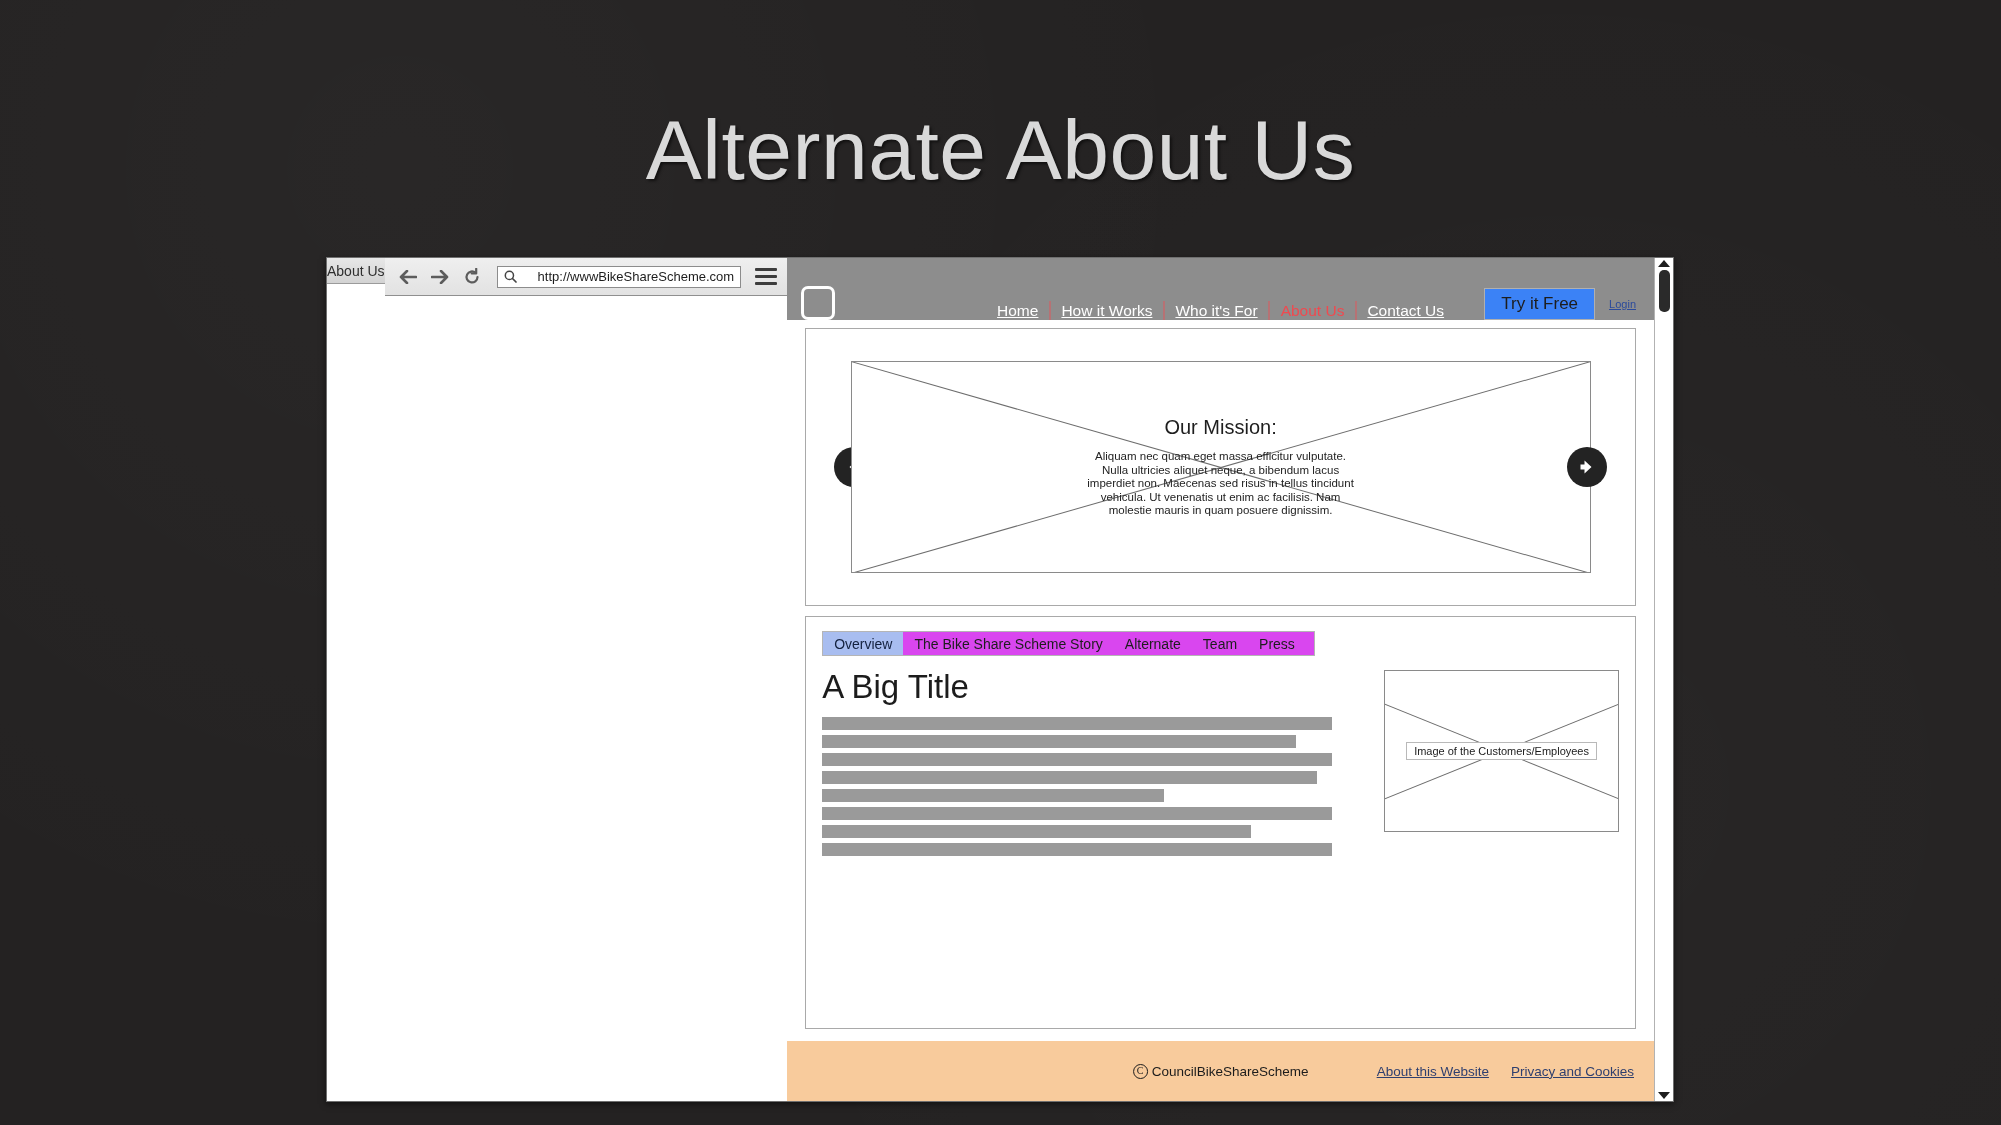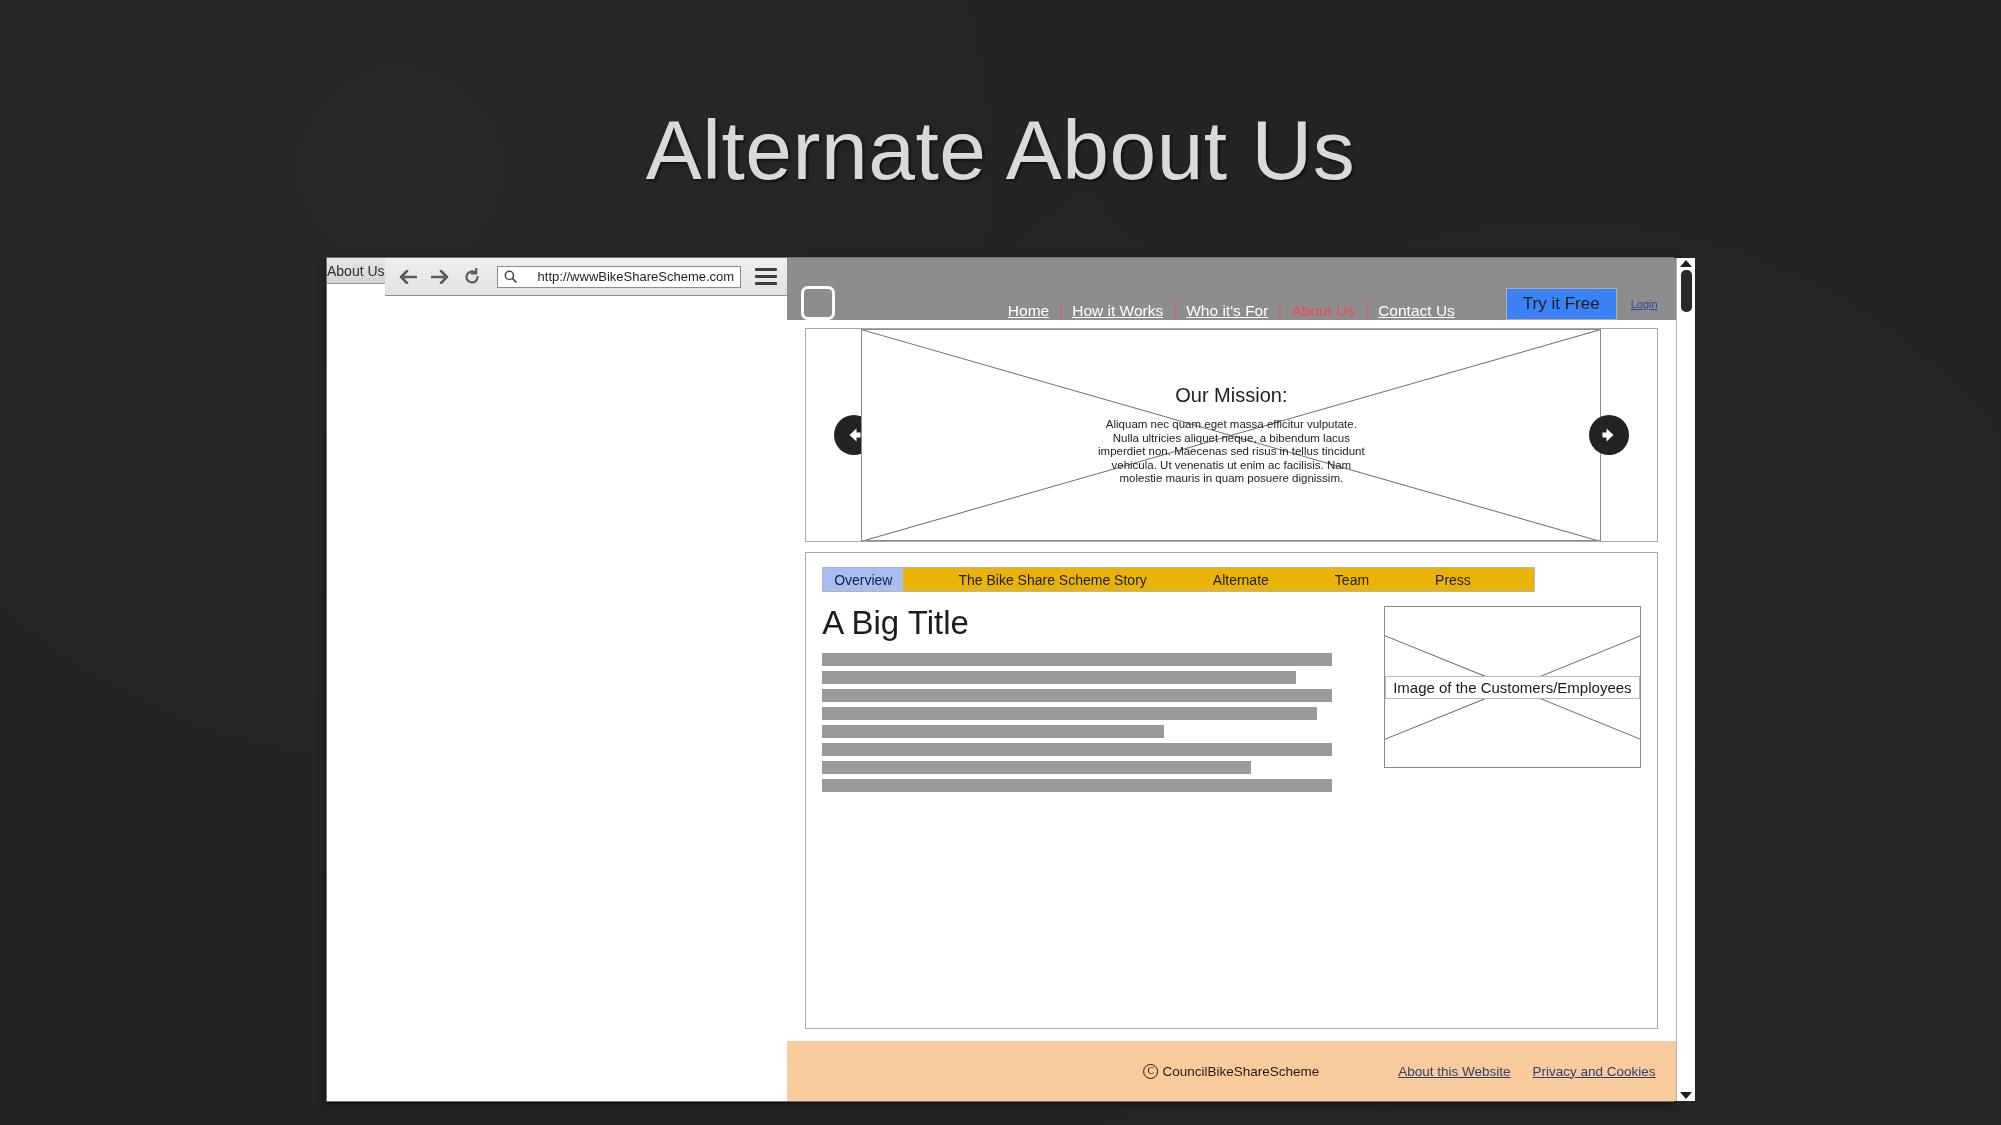--- a/index.html
+++ b/index.html
@@ -199,21 +199,21 @@
     color: #2b4a9b;
     text-decoration: underline;
     cursor: pointer;
   }
 
   
   .carousel {
     margin: 8px 18px 0 18px;
     border: 1px solid #a9a9a9;
     background: #ffffff;
-    height: 214px;
+    height: 278px;
     display: flex;
     align-items: center;
     justify-content: center;
     position: relative;
     flex: 0 0 auto;
   }
   .arrow-circle {
     position: absolute;
     width: 40px; height: 40px;
     border-radius: 50%;
@@ -281,24 +281,23 @@
     background: #ffffff;
     flex: 1 1 auto;
     min-height: 0;
     padding: 14px 16px 10px 16px;
     display: flex;
     flex-direction: column;
   }
   .tabs {
     display: inline-flex;
     border: 1px solid #b5b5b5;
-    background: #eab308;
+    background: #d946ef;
     align-self: flex-start;
     height: 25px;
-    gap: 44px;
   }
   .tab {
     display: flex;
     align-items: center;
     padding: 0 11px;
     font-size: 14px;
     color: #1d1d1d;
     cursor: pointer;
     white-space: nowrap;
   }
@@ -347,21 +346,21 @@
     align-items: center;
     justify-content: center;
   }
   .img-placeholder::before { transform: rotate(var(--ang2)); }
   .img-placeholder::after  { transform: rotate(calc(-1 * var(--ang2))); }
   .img-caption {
     position: relative;
     z-index: 2;
     background: #ffffff;
     border: 1px solid #b9b9b9;
-    font-size: 15px;
+    font-size: 11px;
     color: #1b1b1b;
     padding: 2px 7px;
     white-space: nowrap;
   }
 
   
   .site-footer {
     background: #f8cb9c;
     height: 60px;
     display: flex;

